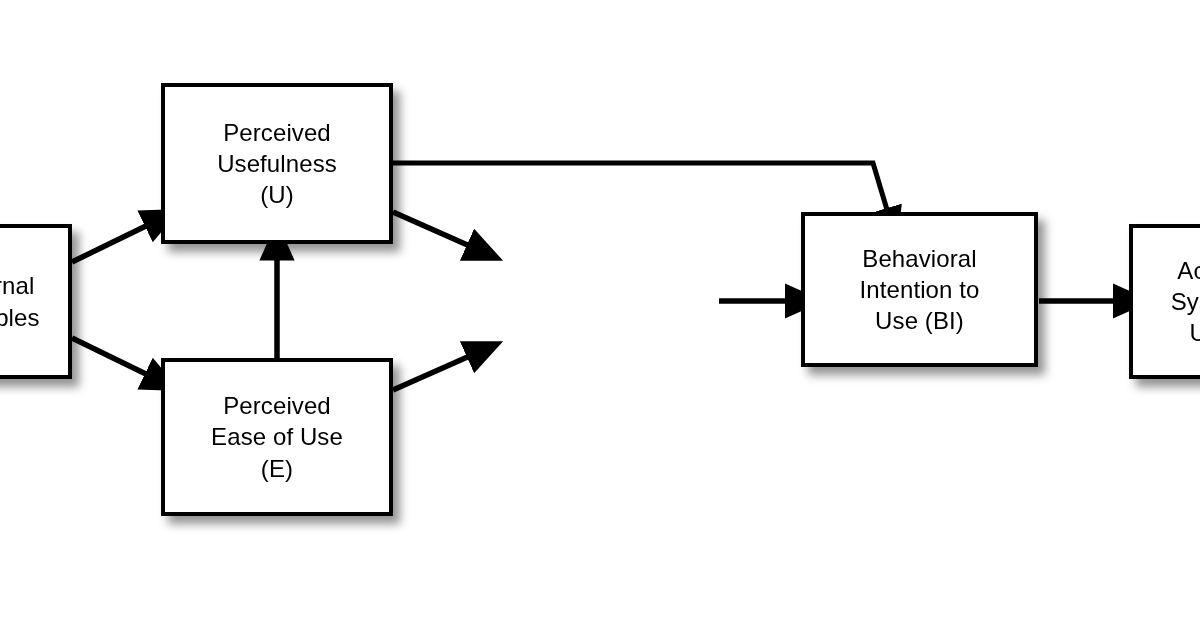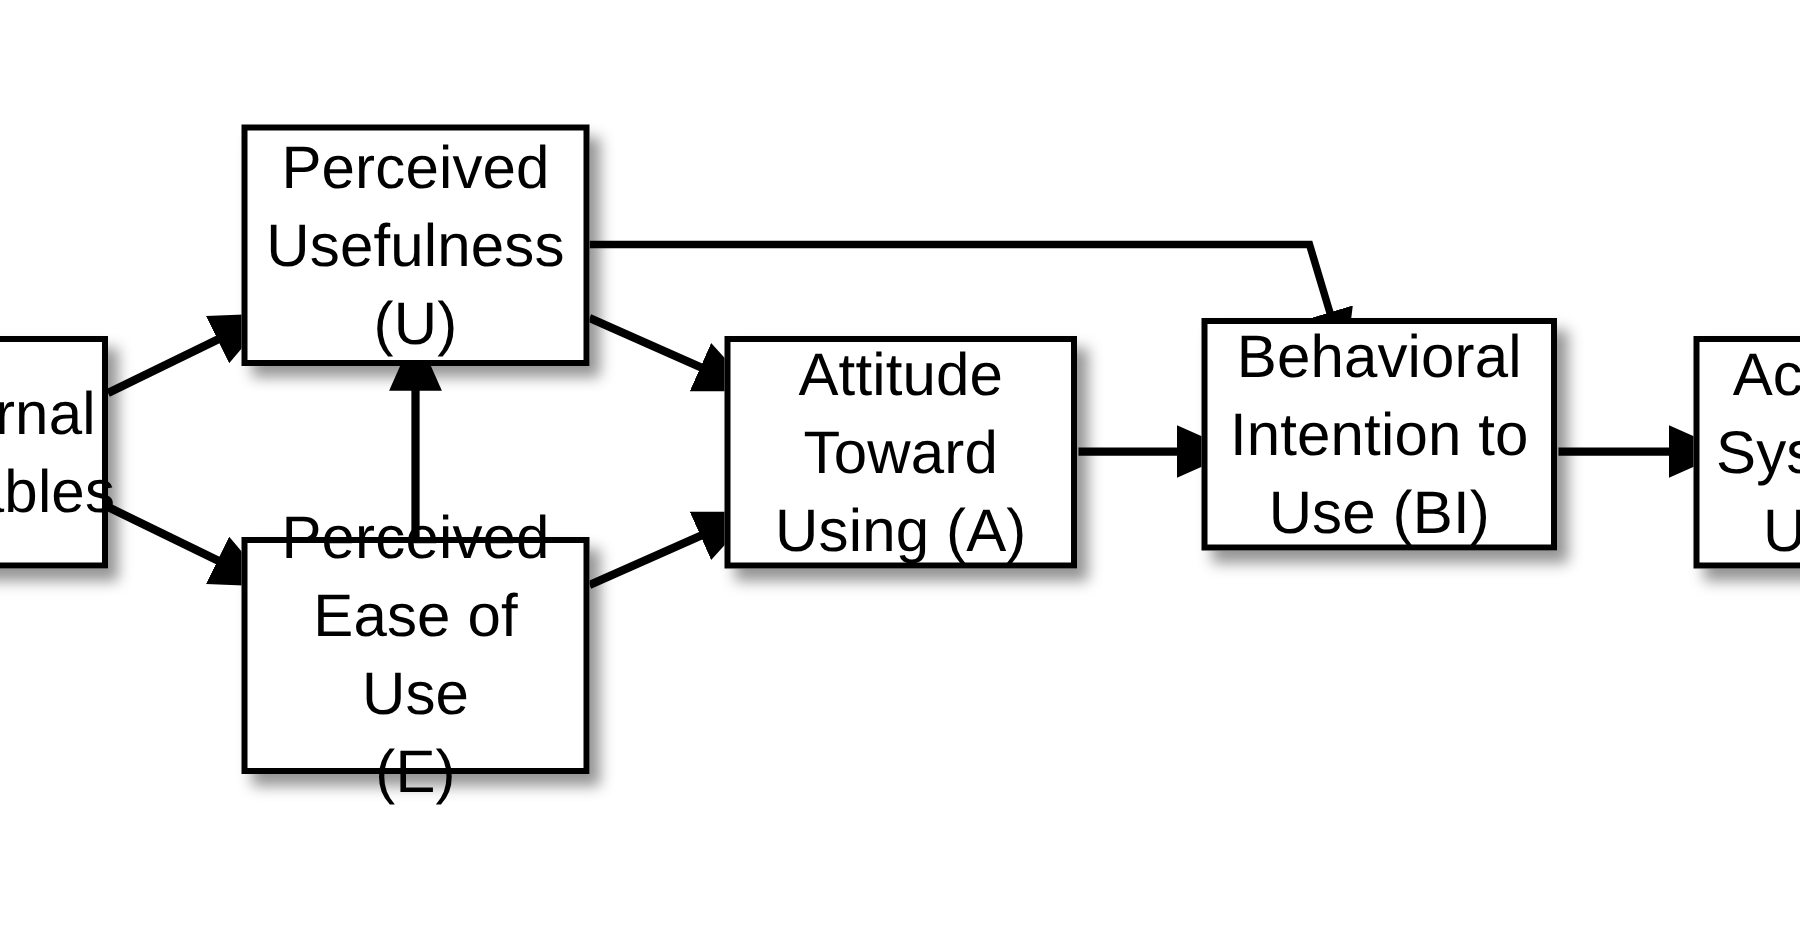--- a/index.html
+++ b/index.html
@@ -31,21 +31,21 @@
   .node {
     position: absolute;
     box-sizing: border-box;
     background: #ffffff;
     border: 4px solid #000000;
     display: flex;
     align-items: center;
     justify-content: center;
     text-align: center;
     color: #000000;
-    font-size: 40px;
+    font-size: 24px;
     line-height: 1.30;
     letter-spacing: 0.1px;
     box-shadow: 7px 8px 9px rgba(0,0,0,0.42);
     z-index: 2;
   }
   .node .label {
     display: block;
     width: 100%;
     padding: 0 4px;
     white-space: pre-line;
@@ -113,25 +113,20 @@
 Usefulness
 (U)</span>
   </div>
 
   <div class="node" id="node-perceived-ease-of-use">
     <span class="label">Perceived
 Ease of Use
 (E)</span>
   </div>
 
-  <div class="node" id="node-attitude-toward-using">
-    <span class="label">Attitude
-Toward
-Using (A)</span>
-  </div>
 
   <div class="node" id="node-behavioral-intention">
     <span class="label">Behavioral
 Intention to
 Use (BI)</span>
   </div>
 
   <div class="node" id="node-actual-system-use">
     <span class="label">Actual System
 Use</span>

